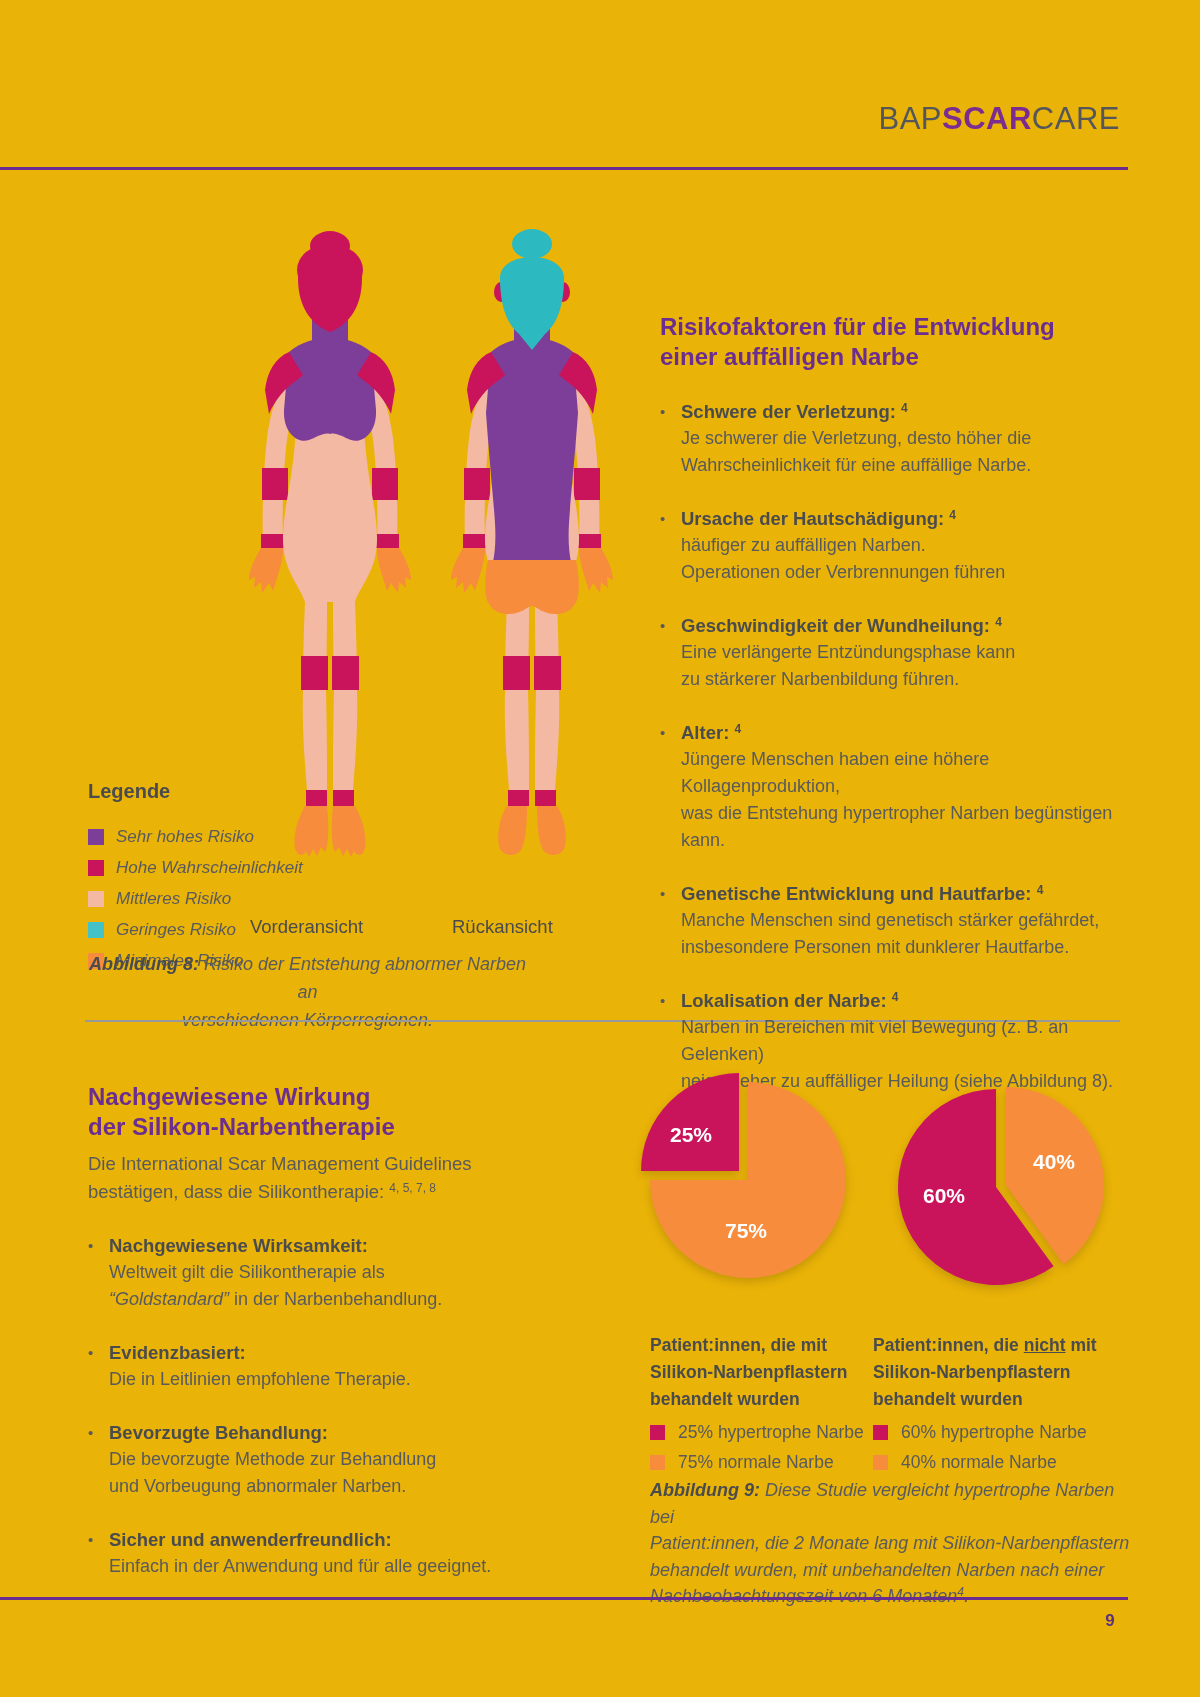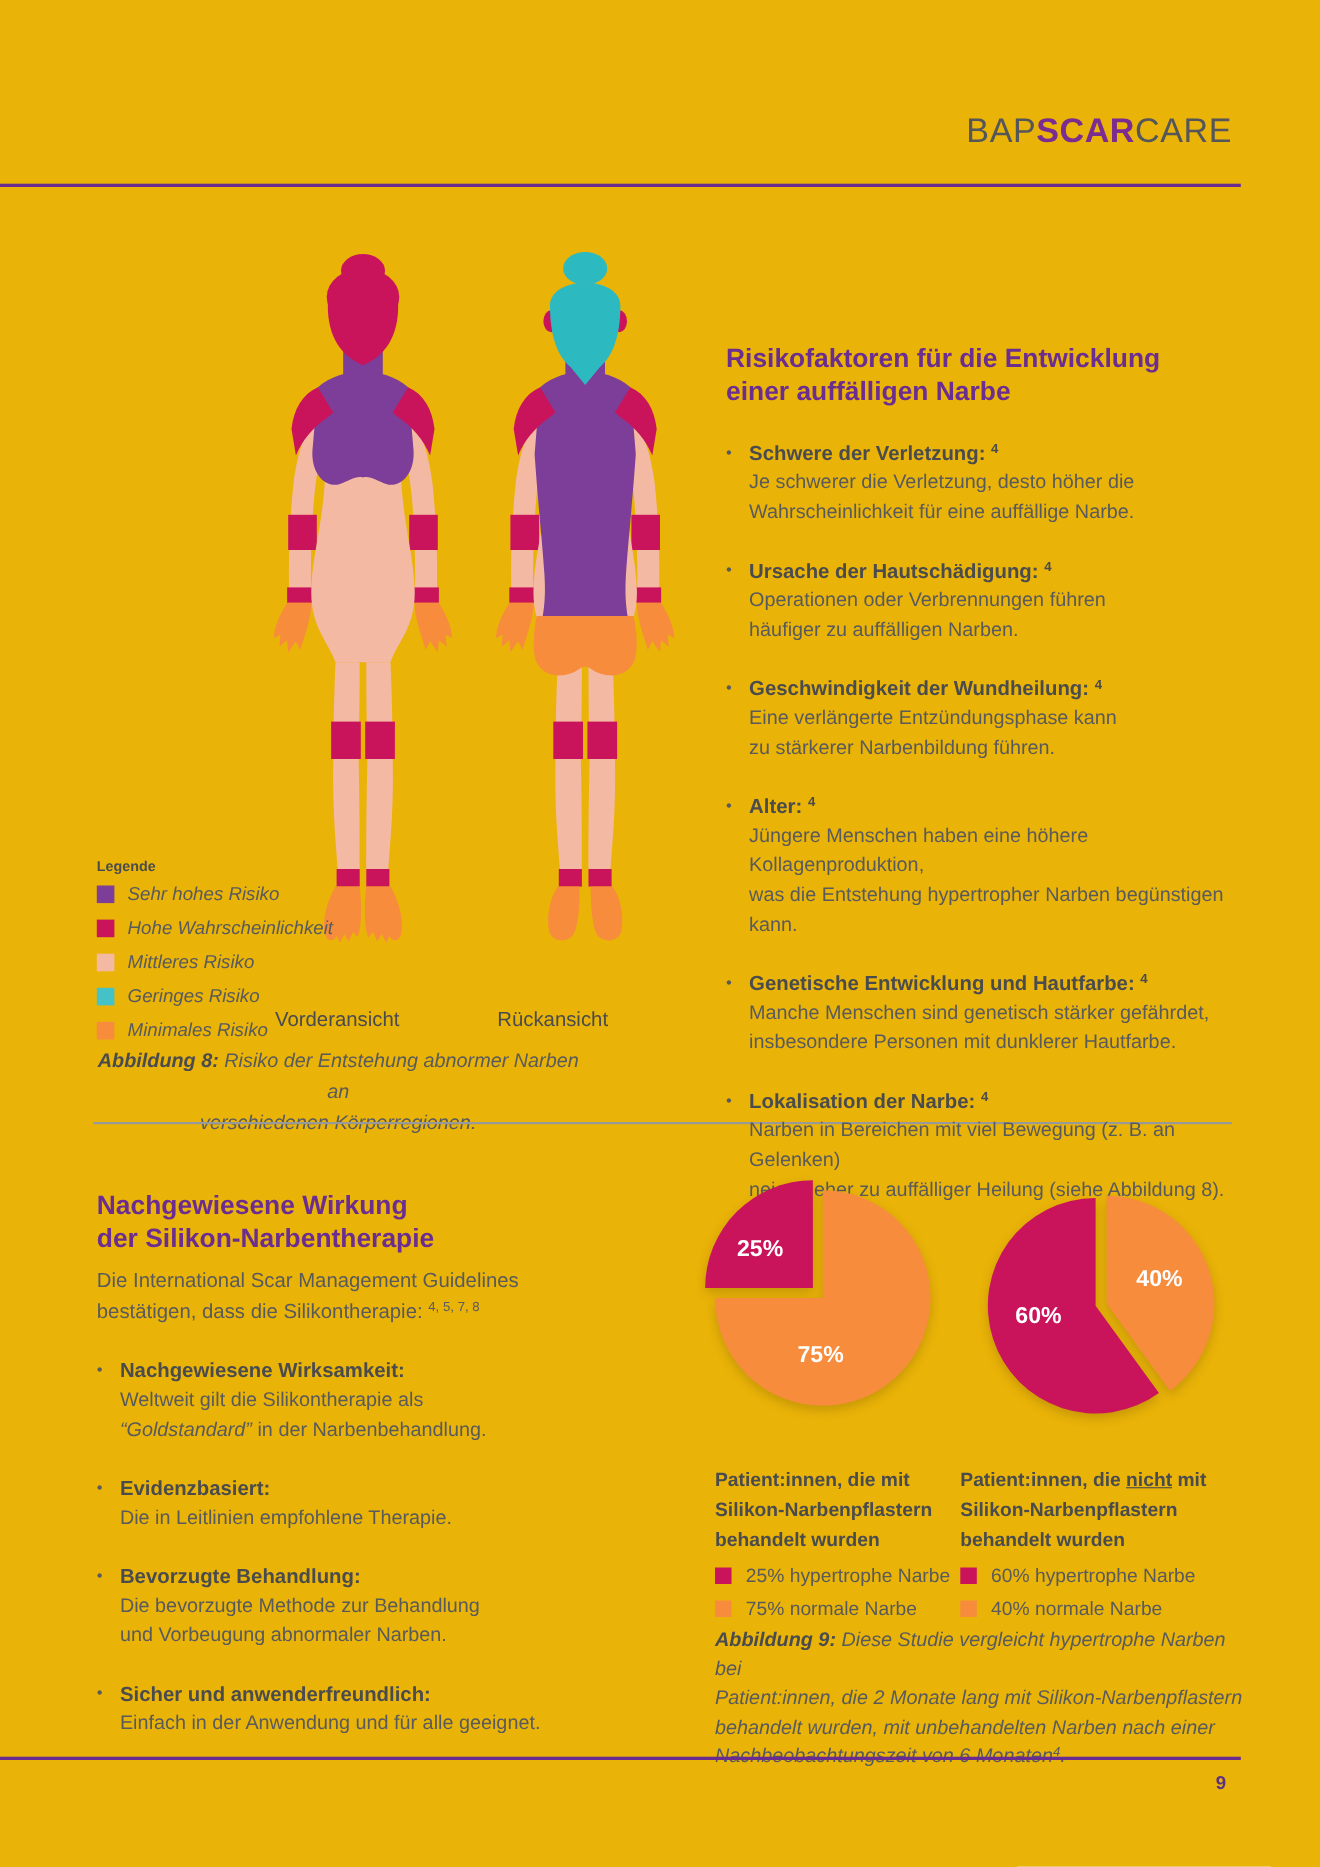--- a/index.html
+++ b/index.html
@@ -23,21 +23,21 @@
   .intro{font-size:18.5px;line-height:28px;margin-top:8px;}
   .bullets{margin-top:26px;}
   .bullet{display:flex;margin-bottom:26px;}
   .bullet .dot{width:21px;flex:0 0 21px;color:#595a5c;font-size:15px;line-height:27px;}
   .bullet .bt{font-size:18.5px;line-height:27px;font-weight:bold;color:#4a4b4d;}
   .bullet .bl{font-size:18px;line-height:27px;color:#595a5c;}
   .it{font-style:italic;}
   
   .figures-svg{position:absolute;left:205px;top:228px;width:450px;height:635px;}
   .legend{position:absolute;left:88px;top:780px;width:250px;}
-  .legend .lt{font-size:13px;font-weight:bold;color:#4a4b4d;margin-bottom:8px;}
+  .legend .lt{font-size:20px;font-weight:bold;color:#4a4b4d;margin-bottom:24px;}
   .legend .row{display:flex;align-items:center;margin-bottom:11px;}
   .legend .sq{width:16px;height:16px;flex:0 0 16px;margin-right:12px;}
   .legend .ll{font-size:17px;font-style:italic;color:#595a5c;white-space:nowrap;}
   .viewlabel{position:absolute;top:916px;width:160px;text-align:left;
              font-size:18.5px;color:#4a4b4d;}
   .fig-caption{position:absolute;font-style:italic;font-size:18px;line-height:28px;color:#595a5c;}
   .fig-caption .cl{font-weight:bold;color:#4a4b4d;}
   .fig8{left:85px;top:950px;width:445px;text-align:center;}
   .fig9{left:650px;top:1477px;width:490px;line-height:26.5px;text-align:left;}
   .sep{position:absolute;left:85px;top:1020px;width:1035px;height:2px;background:#98999b;}
@@ -171,22 +171,22 @@
           <div class="bt"><span>Schwere der Verletzung:</span> <sup class="s">4</sup></div>
           <div class="bl">Je schwerer die Verletzung, desto höher die</div>
           <div class="bl">Wahrscheinlichkeit für eine auffällige Narbe.</div>
         </div>
       </div>
 
       <div class="bullet">
         <div class="dot">•</div>
         <div>
           <div class="bt"><span>Ursache der Hautschädigung:</span> <sup class="s">4</sup></div>
+          <div class="bl">häufiger zu auffälligen Narben.</div>
           <div class="bl">Operationen oder Verbrennungen führen</div>
-          <div class="bl">häufiger zu auffälligen Narben.</div>
         </div>
       </div>
 
       <div class="bullet">
         <div class="dot">•</div>
         <div>
           <div class="bt"><span>Geschwindigkeit der Wundheilung:</span> <sup class="s">4</sup></div>
           <div class="bl">Eine verlängerte Entzündungsphase kann</div>
           <div class="bl">zu stärkerer Narbenbildung führen.</div>
         </div>

